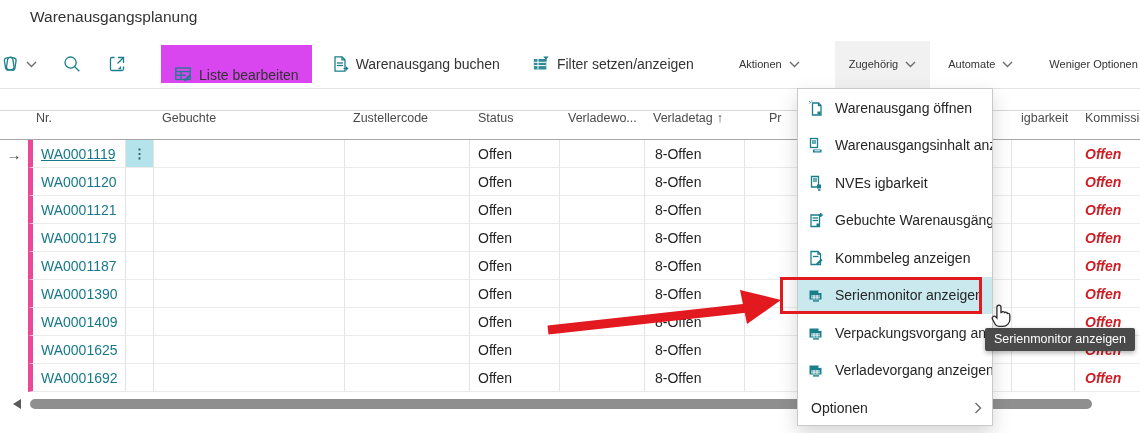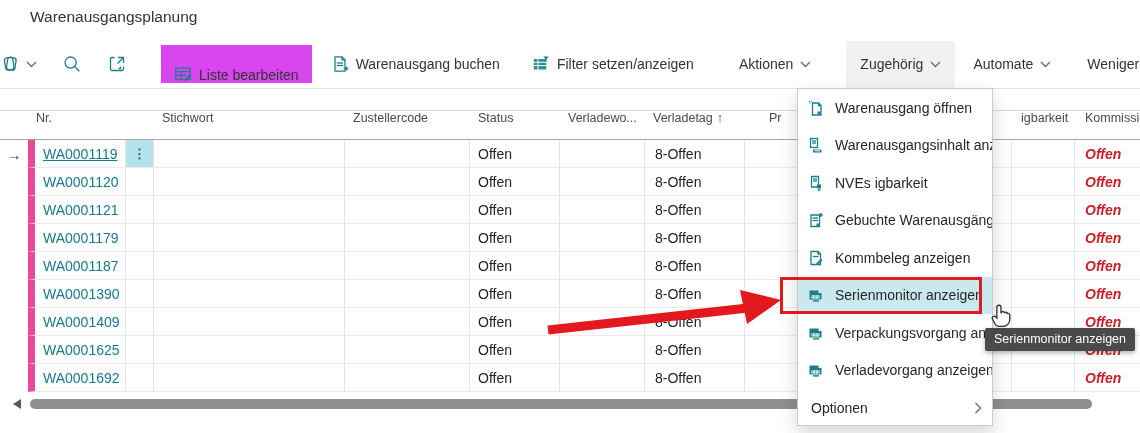--- a/index.html
+++ b/index.html
@@ -18,21 +18,21 @@
   }
   .tb-iconbtn { display:flex; align-items:center; cursor:pointer; }
   .tb-sep { width:1px; height:28px; background:#d8d8d8; }
   .tb-btn {
     display:flex; align-items:center; gap:7px; height:38px; padding:0 13px;
     font-size:14px; color:#333; cursor:pointer; white-space:nowrap;
   }
   .tb-btn.active { background:#d946ef;align-items:flex-end; }
   .tb-menu {
     display:flex; align-items:center; gap:7px; height:47px; padding:0 14px;
-    font-size:14px; color:#333; cursor:pointer; white-space:nowrap;
+    font-size:11px; color:#333; cursor:pointer; white-space:nowrap;
   }
   .tb-menu.open { background:#f1f1f1; }
   svg.tealico { stroke:#1b7e8c; fill:none; stroke-width:1.3; }
   svg.chev { stroke:#6d6d6d; fill:none; stroke-width:1.4; }
 
   
   .grid { position:absolute; left:0; top:110px; width:1140px; }
   .gr {
     display:grid;
     grid-template-columns:28px 98px 28px 191px 125px 90px 85px 100px 267px 63px 65px;
@@ -42,21 +42,21 @@
     font-size:12.5px; color:#4a4a4a; }
   .grid-header .hc { padding-left:8px; white-space:nowrap; overflow:hidden; cursor:pointer; height:100%;
     display:flex; align-items:flex-start; gap:4px; }
   .grid-header .hc.pr { padding-left:24px; }
   .grid-header .hc.vf { padding-left:9px; }
   .grid-header .hc.km { padding-left:10px; }
   .grid-row { height:28px; font-size:14px; }
   .cell { height:100%; display:flex; align-items:center; padding-left:8px;
     border-bottom:1px solid #ebebeb; overflow:hidden; white-space:nowrap; }
   .cell.br { border-right:1px solid #e4e4e4; }
-  .cell.nr { border-left:7px solid #ec4899; }
+  .cell.nr { border-left:5px solid #ec4899; }
   .gutter { height:100%; display:flex; align-items:center; justify-content:center;
     color:#444; font-size:15px; }
   .nr a { color:#17798a; text-decoration:none; cursor:pointer; }
   .grid-row.selected .nr a { text-decoration:underline; }
   .dots { justify-content:center; padding-left:0; color:#33626c; font-weight:bold; font-size:13px; letter-spacing:0; }
   .grid-row.selected .dots { background:#b5e3ec; cursor:pointer; }
   .cell.vt { padding-left:10px; }
   .cell.km { padding-left:10px; color:#cb1f27; font-weight:700; font-style:italic; }
 
   
@@ -199,21 +199,21 @@
 </div>
 
 <div class="grid">
   <div class="gr grid-header">
     <div></div>
     <div class="hc">
         <span>Nr.</span>
       </div>
     <div class="hc"></div>
     <div class="hc">
-        <span>Stichwort</span>
+        <span>Gebuchte</span>
       </div>
     <div class="hc">
         <span>Zustellercode</span>
       </div>
     <div class="hc">
         <span>Status</span>
       </div>
     <div class="hc">
         <span>Verladewo...</span>
       </div>

